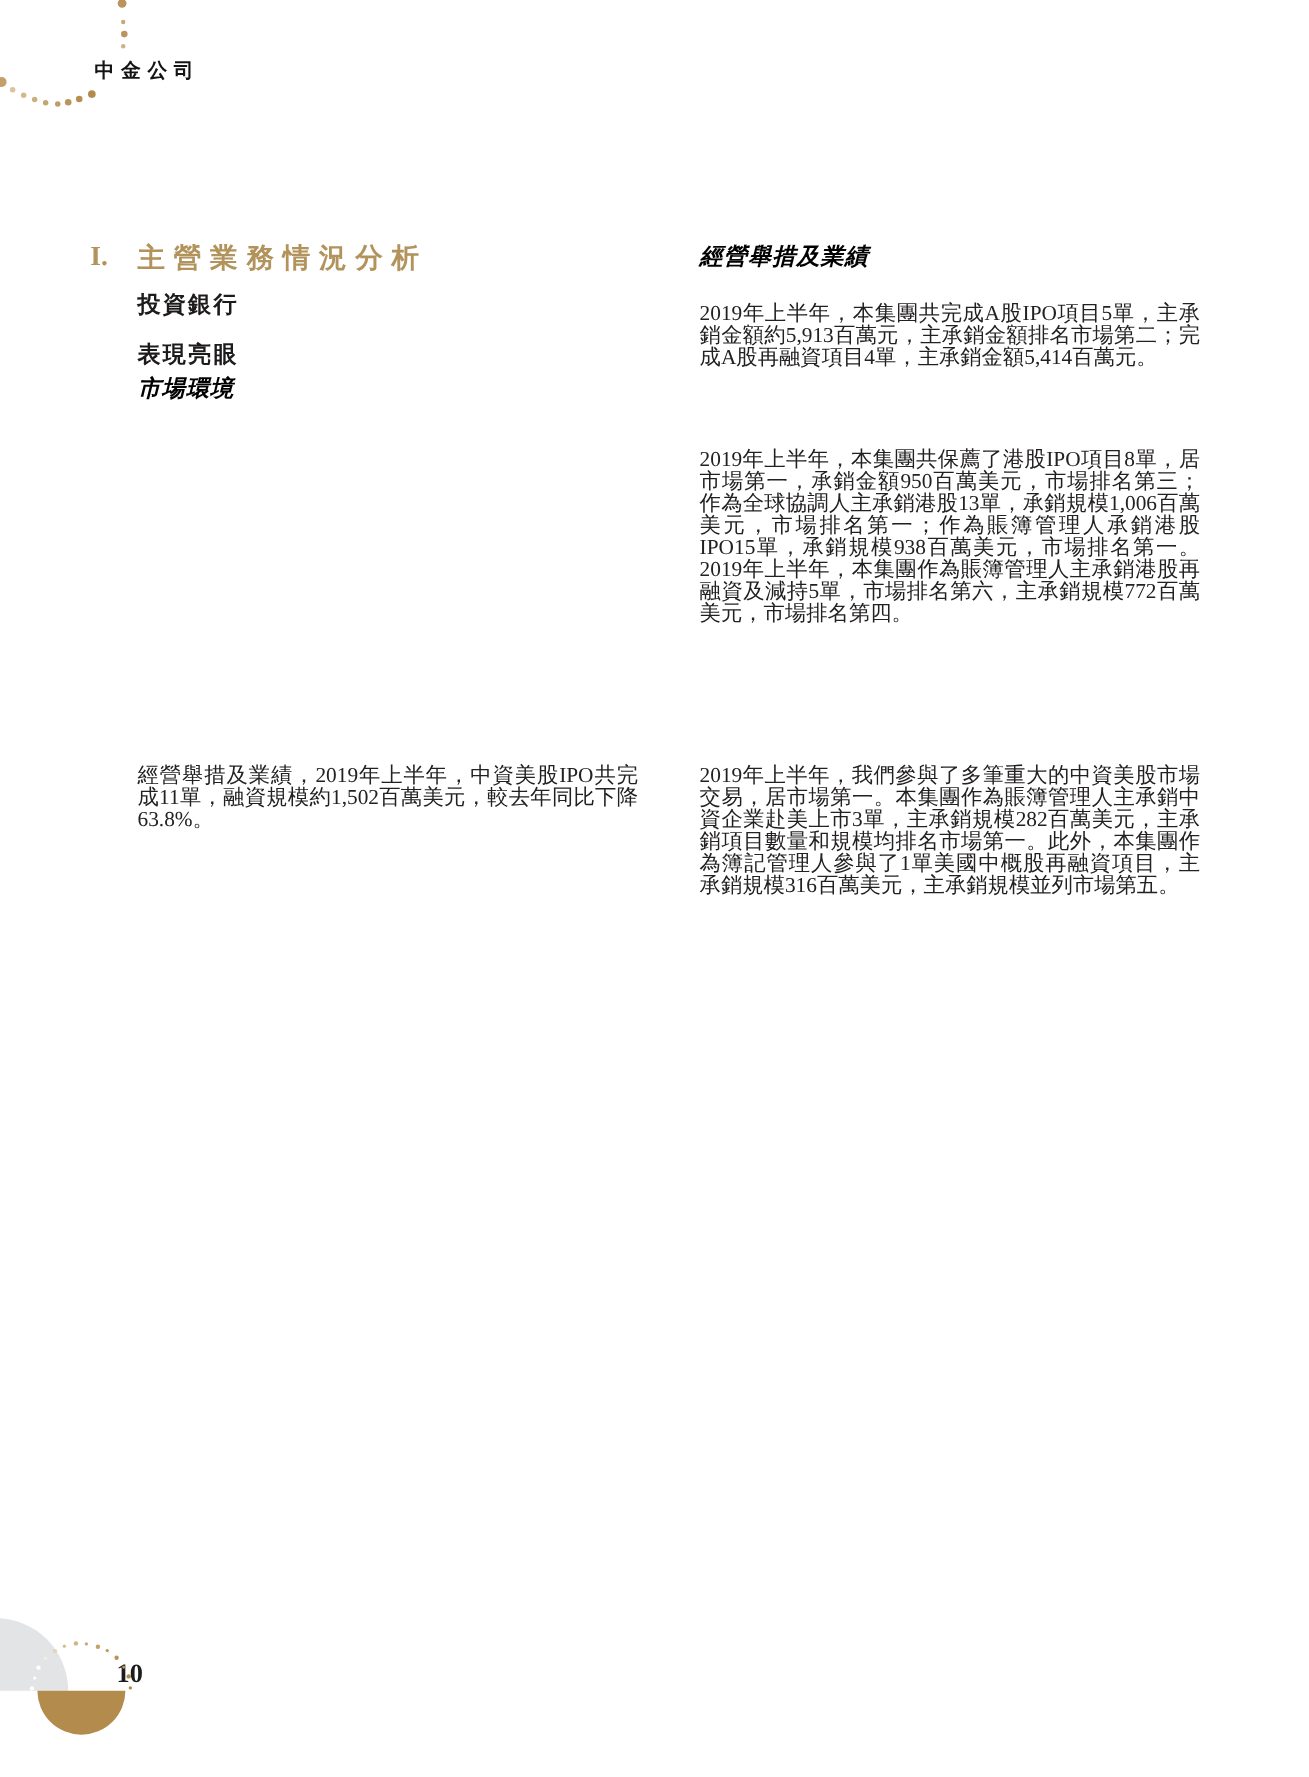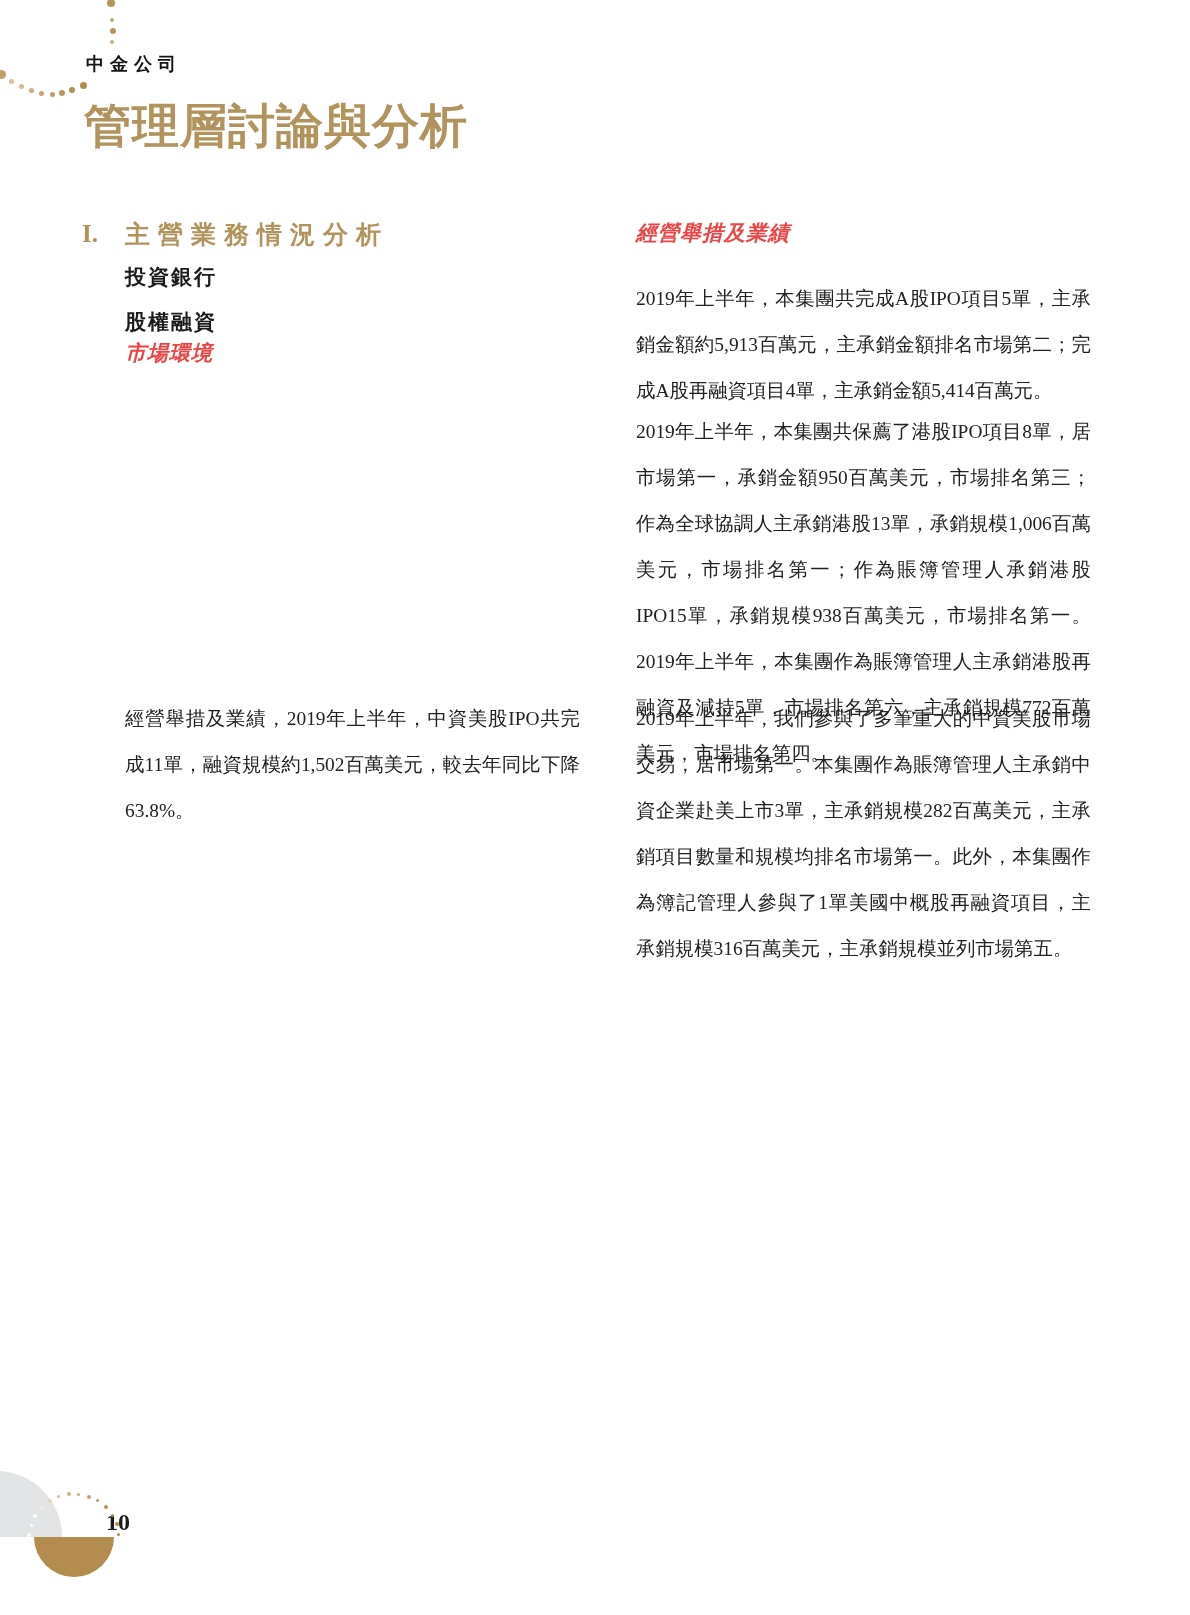--- a/index.html
+++ b/index.html
@@ -35,27 +35,27 @@
   .subhead{
     position:absolute;left:125px;
     font-size:21px;font-weight:bold;letter-spacing:2px;
     color:#1d1a1a;
   }
   .subhead.s1{top:263px;}
   .subhead.s2{top:308px;}
   .gold-italic{
     position:absolute;
     font-size:21px;font-weight:bold;font-style:italic;letter-spacing:1px;
-    color:#ef4444;
+    color:#000000;
   }
   .gold-italic.left{left:125px;top:339px;}
   .gold-italic.right{left:636px;top:219px;}
   .body-par{
     position:absolute;width:455px;
-    font-size:19.4px;line-height:46px;
+    font-size:19.4px;line-height:20px;
     text-align:justify;text-justify:inter-ideograph;
     color:#232020;
   }
   .lp1{left:125px;top:390px;}
   .lp2{left:125px;top:521px;}
   .lp3{left:125px;top:677px;}
   .rp1{left:636px;top:257px;}
   .rp2{left:636px;top:390px;}
   .rp3{left:636px;top:677px;}
   .gray-disc{
@@ -71,27 +71,26 @@
     font-size:24px;font-weight:bold;color:#1c1c1c;
   }
 </style>
 </head>
 <body>
 
 <div class="page">
 
   <div class="brand">中金公司</div>
 
-  <h1 class="page-title">管理層討論與分析</h1>
 
   <span class="sec-num">I.</span>
   <span class="sec-title">主營業務情況分析</span>
 
   <div class="subhead s1">投資銀行</div>
-  <div class="subhead s2">股權融資</div>
+  <div class="subhead s2">表現亮眼</div>
   <div class="gold-italic left">市場環境</div>
 
   <p class="body-par lp3">經營舉措及業績，2019年上半年，中資美股IPO共完成11單，融資規模約1,502百萬美元，較去年同比下降63.8%。</p>
 
   <div class="gold-italic right">經營舉措及業績</div>
 
   <p class="body-par rp1">2019年上半年，本集團共完成A股IPO項目5單，主承銷金額約5,913百萬元，主承銷金額排名市場第二；完成A股再融資項目4單，主承銷金額5,414百萬元。</p>
   <p class="body-par rp2">2019年上半年，本集團共保薦了港股IPO項目8單，居市場第一，承銷金額950百萬美元，市場排名第三；作為全球協調人主承銷港股13單，承銷規模1,006百萬美元，市場排名第一；作為賬簿管理人承銷港股IPO15單，承銷規模938百萬美元，市場排名第一。2019年上半年，本集團作為賬簿管理人主承銷港股再融資及減持5單，市場排名第六，主承銷規模772百萬美元，市場排名第四。</p>
   <p class="body-par rp3">2019年上半年，我們參與了多筆重大的中資美股市場交易，居市場第一。本集團作為賬簿管理人主承銷中資企業赴美上市3單，主承銷規模282百萬美元，主承銷項目數量和規模均排名市場第一。此外，本集團作為簿記管理人參與了1單美國中概股再融資項目，主承銷規模316百萬美元，主承銷規模並列市場第五。</p>
 

